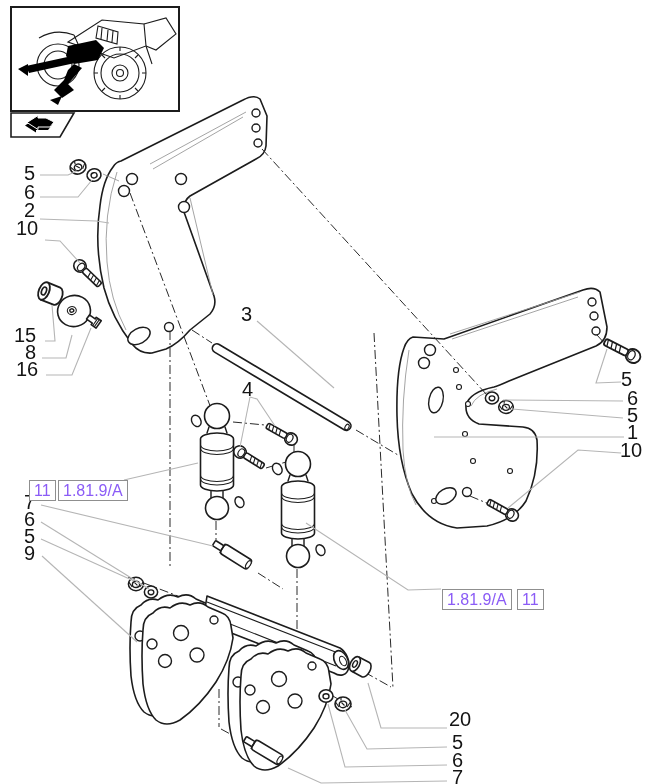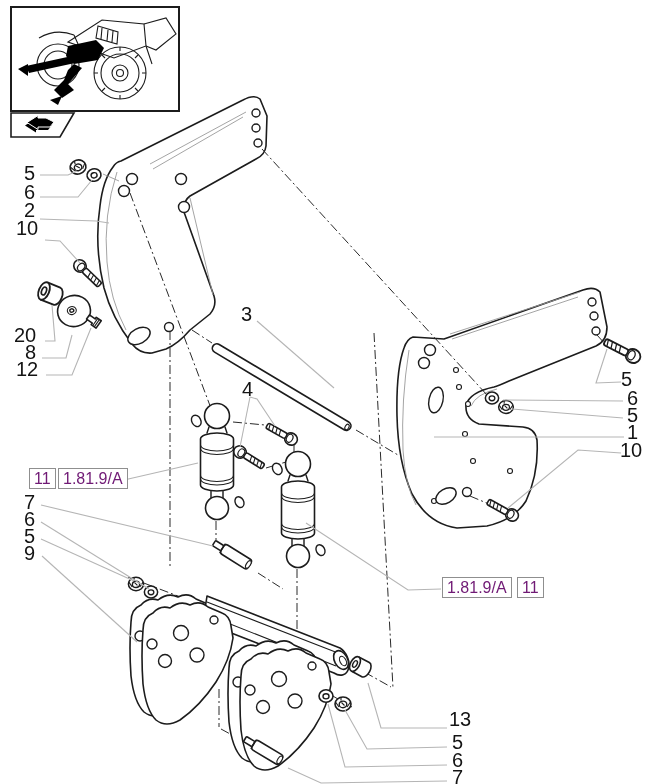--- a/index.html
+++ b/index.html
@@ -1,21 +1,21 @@
 <!DOCTYPE html>
 <html><head>
 <meta charset="utf-8">
 <style>
   html,body{margin:0;padding:0;background:#fff;}
   .stage{position:relative;width:645px;height:784px;background:#fff;overflow:hidden;
          font-family:"Liberation Sans",sans-serif;}
   .art{position:absolute;left:0;top:0;}
   .co{position:absolute;font-size:20px;line-height:1;color:#141414;}
   .refbox{position:absolute;border:1.4px solid #8f8f8f;background:#fff;font-size:16px;
-          line-height:19px;height:19px;padding:0 4px;color:#701a75;cursor:pointer;}
+          line-height:19px;height:19px;padding:0 4px;color:#8b5cf6;cursor:pointer;margin-top:12px;}
   .thumb{position:absolute;left:10px;top:6px;width:170px;height:106px;border:2px solid #1c1c1c;
          background:#fff;box-sizing:border-box;}
   .navbox{position:absolute;left:10px;top:112px;width:66px;height:27px;}
   
   .ol{stroke:#1c1c1c;stroke-width:1.6;fill:#fff;stroke-linejoin:round;}
   .oln{stroke:#1c1c1c;stroke-width:1.4;fill:none;stroke-linecap:round;}
   .thin{stroke:#1c1c1c;stroke-width:1.1;fill:none;}
   .lt{stroke:#9a9a9a;stroke-width:0.9;fill:none;}
   .dd{stroke:#2a2a2a;stroke-width:1;fill:none;stroke-dasharray:9 3 2 3;}
   .ld{stroke:#b5b5b5;stroke-width:1.1;fill:none;}
@@ -259,39 +259,39 @@
       <path d="M36,6 L28,6 L28,3.5 L17,10.5 L28,17.5 L28,15 L40,15 L44,10 Z" fill="#000" stroke="#fff" stroke-width="1"></path>
     </g>
   </svg>
 </div>
 
 <span class="co" style="left:24px;top:163px">5</span>
 <span class="co" style="left:24px;top:182px">6</span>
 <span class="co" style="left:24px;top:200px">2</span>
 <span class="co" style="left:16px;top:218px">10</span>
 
-<span class="co" style="left:14px;top:325px">20</span>
+<span class="co" style="left:14px;top:325px">15</span>
 <span class="co" style="left:25px;top:342px">8</span>
-<span class="co" style="left:16px;top:359px">12</span>
+<span class="co" style="left:16px;top:359px">16</span>
 
 <span class="co" style="left:241px;top:304px">3</span>
 <span class="co" style="left:242px;top:379px">4</span>
 
 <span class="co" style="left:621px;top:369px">5</span>
 <span class="co" style="left:627px;top:388px">6</span>
 <span class="co" style="left:627px;top:405px">5</span>
 <span class="co" style="left:627px;top:422px">1</span>
 <span class="co" style="left:620px;top:440px">10</span>
 
 <span class="co" style="left:24px;top:492px">7</span>
 <span class="co" style="left:24px;top:509px">6</span>
 <span class="co" style="left:24px;top:526px">5</span>
 <span class="co" style="left:24px;top:543px">9</span>
 
-<span class="co" style="left:449px;top:709px">13</span>
+<span class="co" style="left:449px;top:709px">20</span>
 <span class="co" style="left:452px;top:732px">5</span>
 <span class="co" style="left:452px;top:750px">6</span>
 <span class="co" style="left:452px;top:767px">7</span>
 
 <span class="refbox" style="left:29px;top:468px">11</span>
 <span class="refbox" style="left:58px;top:468px">1.81.9/A</span>
 <span class="refbox" style="left:442px;top:577px">1.81.9/A</span>
 <span class="refbox" style="left:517px;top:577px">11</span>
 
 </div>

